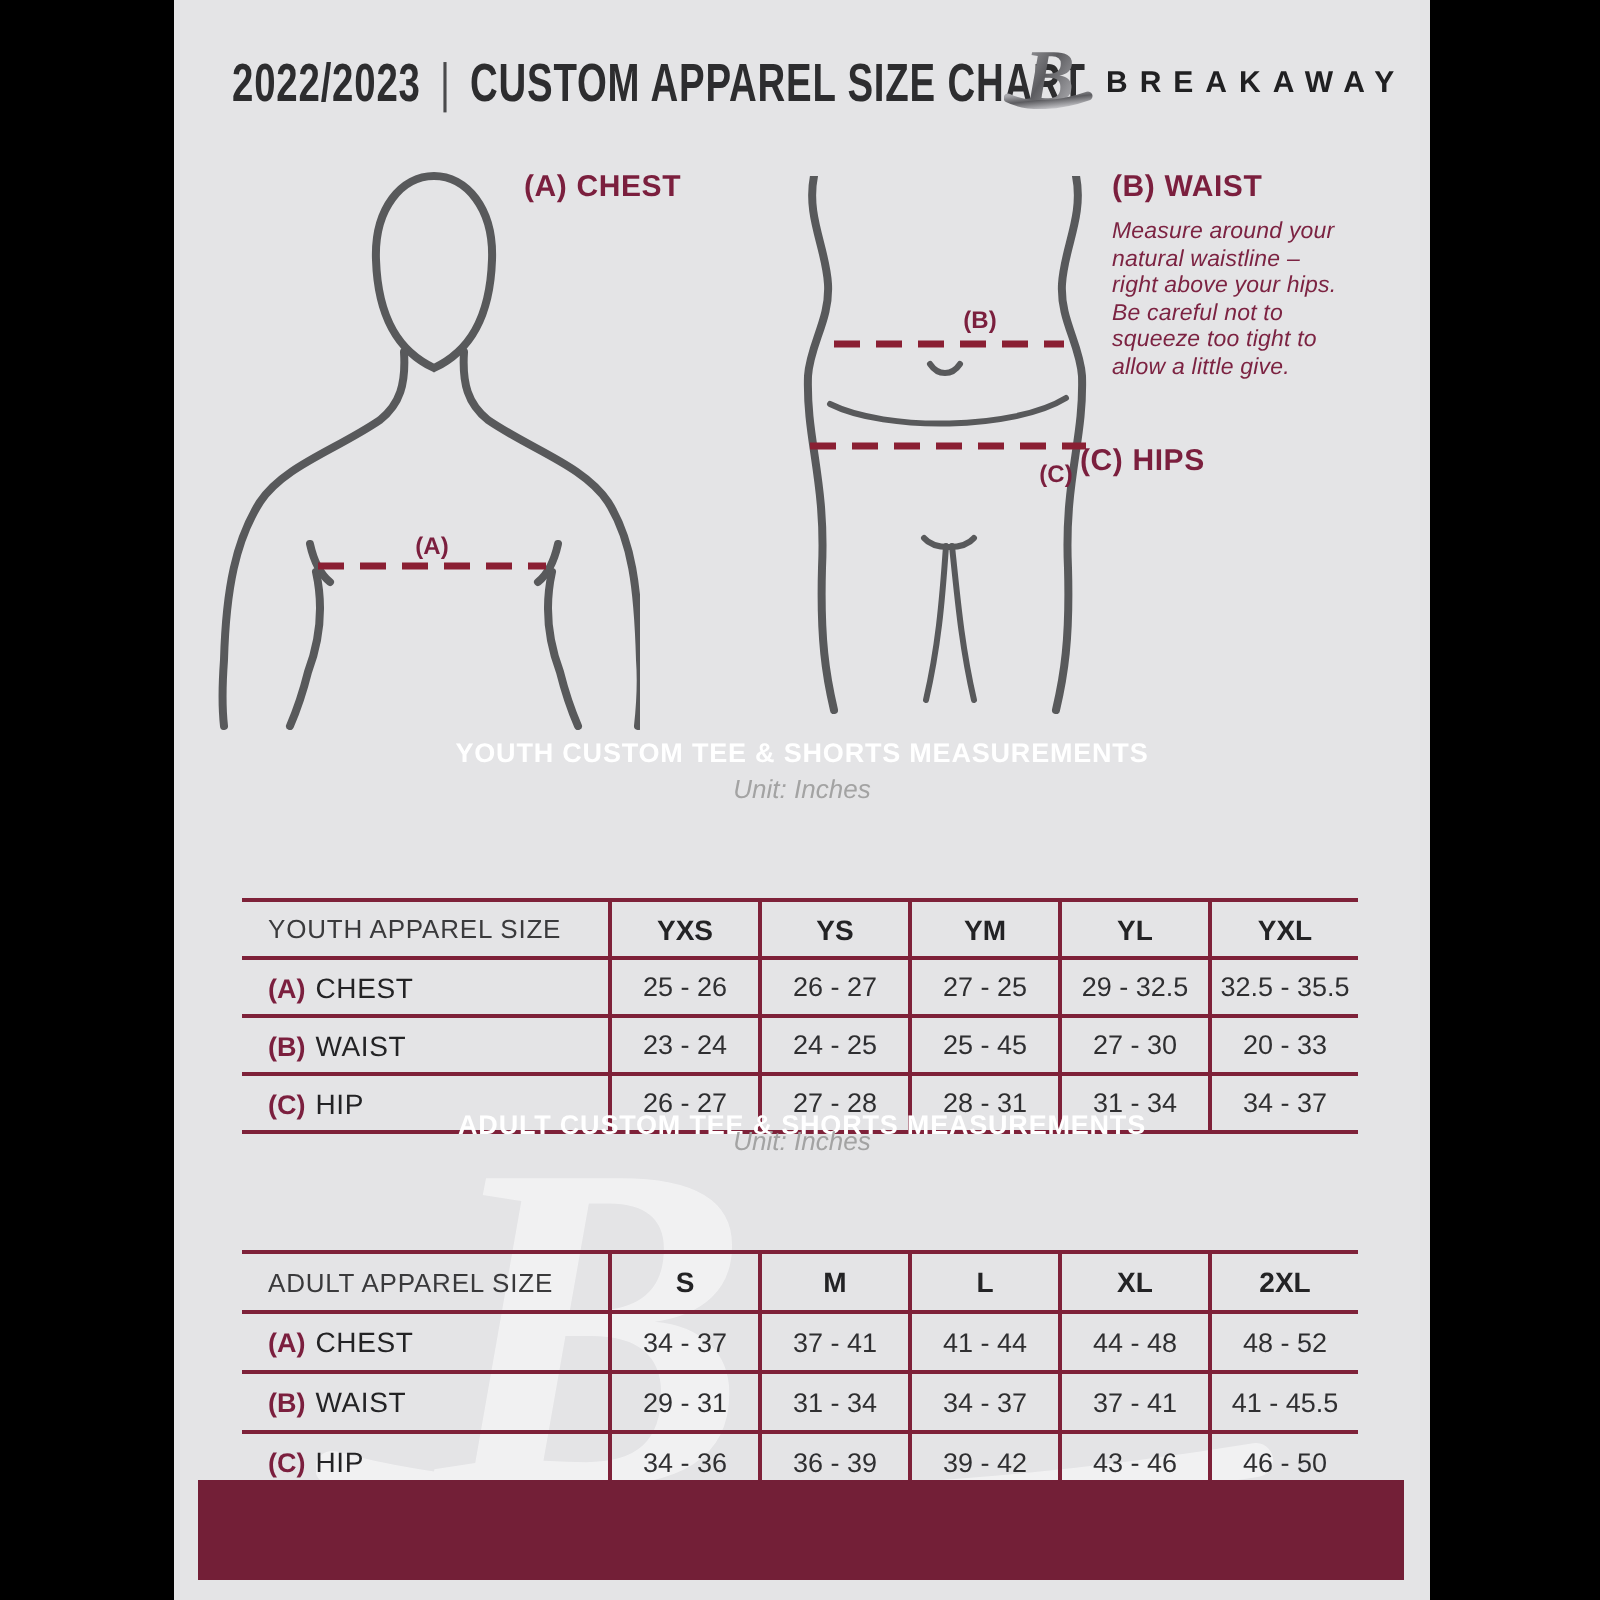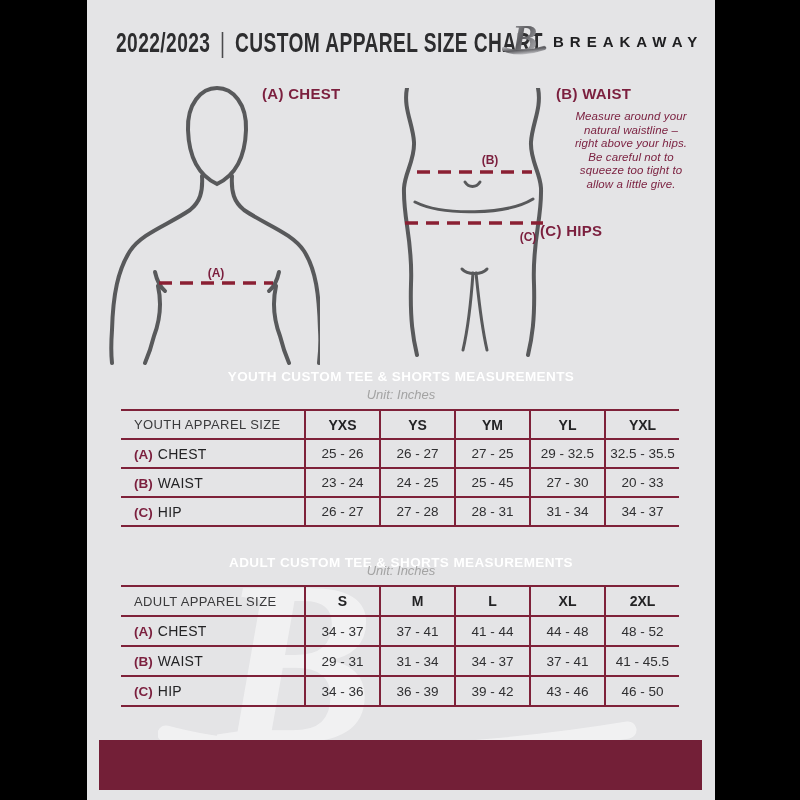--- a/index.html
+++ b/index.html
@@ -24,21 +24,21 @@
   
   .g-head{position:absolute;font-size:15px;font-weight:700;color:#7b1f3e;letter-spacing:.3px;white-space:nowrap;}
   .g-body{position:absolute;font-size:11.5px;line-height:13.5px;font-style:italic;color:var(--mtext);
           white-space:pre-line;letter-spacing:.1px;}
   
   .sec-title{position:absolute;left:87px;width:628px;text-align:center;font-size:13.5px;font-weight:700;
              color:#ffffff;letter-spacing:.4px;}
   .sec-unit{position:absolute;left:87px;width:628px;text-align:center;font-size:13px;font-style:italic;
             color:#a3a3a3;}
   
-  table.size{position:absolute;left:121px;width:558px;border-collapse:collapse;table-layout:fixed;}
+  table.size{position:absolute;left:121px;width:558px;border-collapse:collapse;table-layout:fixed;margin-top:40px;}
   table.size td{padding:0;text-align:center;vertical-align:middle;border-top:2px solid var(--line);
                 font-size:13.5px;color:#2f2f31;}
   table.size tr.last td{border-bottom:2px solid var(--line);}
   table.size td + td{border-left:2px solid var(--line);}
   table.size td.lbl{text-align:left;padding-left:13px;}
   table.size tr.hd td{height:31px;}
   table.size td.sz{font-weight:700;font-size:14px;color:#232325;}
   table.size td.collbl{font-size:13px;color:#3a3a3c;letter-spacing:.4px;}
   table.size .pfx{font-weight:700;color:#7b1f3e;margin-right:5px;}
   table.size .rlbl{color:#232325;font-size:14px;letter-spacing:.3px;}
@@ -108,21 +108,21 @@
     </g>
     <line x1="22" y1="84" x2="137" y2="84" stroke="#8a1f33" stroke-width="3.6" stroke-dasharray="13 8"></line>
     <line x1="10" y1="135" x2="148" y2="135" stroke="#8a1f33" stroke-width="3.6" stroke-dasharray="13 8"></line>
     <text class="marker" x="95" y="76" text-anchor="middle">(B)</text>
     <text class="marker" x="133" y="153" text-anchor="middle">(C)</text>
   </svg>
 
   <div class="g-head" style="left:262px;top:85px;">(A) CHEST</div>
 
   <div class="g-head" style="left:556px;top:85px;">(B) WAIST</div>
-  <div class="g-body" style="left:556px;top:110px;width:150px;text-align:center;">Measure around your
+  <div class="g-body" style="left:556px;top:110px;width:150px;">Measure around your
 natural waistline –
 right above your hips.
 Be careful not to
 squeeze too tight to
 allow a little give.</div>
 
   <div class="g-head" style="left:540px;top:222px;">(C) HIPS</div>
 
   <div class="sec-title" style="top:369px;">YOUTH CUSTOM TEE &amp; SHORTS MEASUREMENTS</div>
   <div class="sec-unit" style="top:387px;">Unit: Inches</div>

